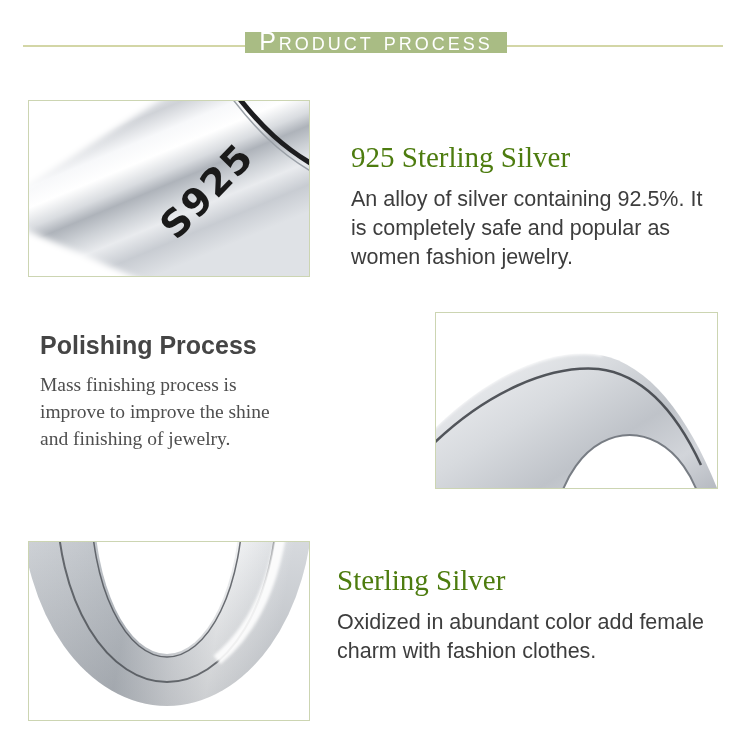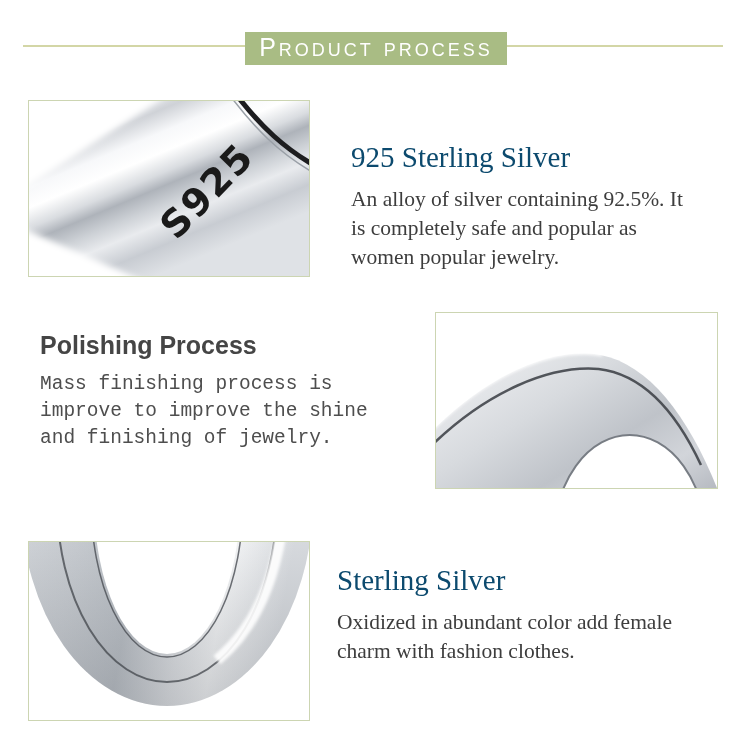--- a/index.html
+++ b/index.html
@@ -1,44 +1,44 @@
 <!DOCTYPE html>
 <html><head>
 <meta charset="utf-8">
 <style>
   html,body{margin:0;padding:0;background:#ffffff;}
   .page{position:relative;width:750px;height:750px;background:#ffffff;overflow:hidden;
         font-family:"Liberation Sans",sans-serif;}
 
   
   .divider-line{position:absolute;left:23px;top:45px;width:700px;height:2px;background:#d3d6a6;}
-  .banner{position:absolute;left:245px;top:32px;width:262px;height:33px;background:#a9bc84;
+  .banner{position:absolute;left:245px;top:32px;width:262px;height:21px;background:#a9bc84;
           display:flex;align-items:center;justify-content:center;}
   .banner span{font-family:"Liberation Sans",sans-serif;font-variant:small-caps;
                font-size:25px;letter-spacing:3px;color:#ffffff;line-height:1;padding-bottom:2px;}
 
   
   .frame{position:absolute;border:1px solid #ccd5b2;background:#ffffff;margin:0;padding:0;box-sizing:content-box;}
   .f1{left:28px;top:100px;width:280px;height:175px;}
   .f2{left:435px;top:312px;width:281px;height:175px;}
   .f3{left:28px;top:541px;width:280px;height:178px;}
   .frame svg{display:block;width:100%;height:100%;}
 
   
   .tb1{position:absolute;left:351px;top:141px;width:372px;}
   .tb3{position:absolute;left:337px;top:564px;width:386px;}
-  .serif-h{font-family:"Liberation Serif",serif;font-weight:400;font-size:29px;color:#0c4a6e;
+  .serif-h{font-family:"Liberation Serif",serif;font-weight:400;font-size:29px;color:#4d7c0f;
            margin:0 0 11px 0;line-height:1.15;}
-  .serif-line{font-family:Liberation Serif, serif;font-size:21.5px;color:#3d3d3d;line-height:29px;}
+  .serif-line{font-family:Liberation Sans, sans-serif;font-size:21.5px;color:#3d3d3d;line-height:29px;}
 
   
   .tb2{position:absolute;left:40px;top:331px;width:330px;}
   .sans-h{font-family:"Liberation Sans",sans-serif;font-weight:700;font-size:25px;color:#454545;
           margin:0 0 11px 0;line-height:1.15;}
-  .sans-line{font-family:Liberation Mono, monospace;font-size:19.5px;color:#4e4e4e;line-height:27px;}
+  .sans-line{font-family:Liberation Serif, serif;font-size:19.5px;color:#4e4e4e;line-height:27px;}
 </style>
 </head>
 <body>
 
 <div class="page">
 
   <div class="divider-line"></div>
 
   <div class="banner">
     <span>Product process</span>
@@ -75,21 +75,21 @@
       <g transform="translate(178,90) rotate(-46)">
         <text x="0" y="13" text-anchor="middle" font-family="'DejaVu Sans',sans-serif" font-size="38" font-weight="bold" letter-spacing="2" fill="#1a1a1a">S925</text>
       </g>
     </svg>
   </figure>
 
   <div class="tb1">
     <h2 class="serif-h">925 Sterling Silver</h2>
     <div class="serif-line">An alloy of silver containing 92.5%. It</div>
     <div class="serif-line">is completely safe and popular as</div>
-    <div class="serif-line">women popular jewelry.</div>
+    <div class="serif-line">women fashion jewelry.</div>
   </div>
 
   <div class="tb2">
     <h2 class="sans-h">Polishing Process</h2>
     <div class="sans-line">Mass finishing process is</div>
     <div class="sans-line">improve to improve the shine</div>
     <div class="sans-line">and finishing of jewelry.</div>
   </div>
 
   <figure class="frame f2">

